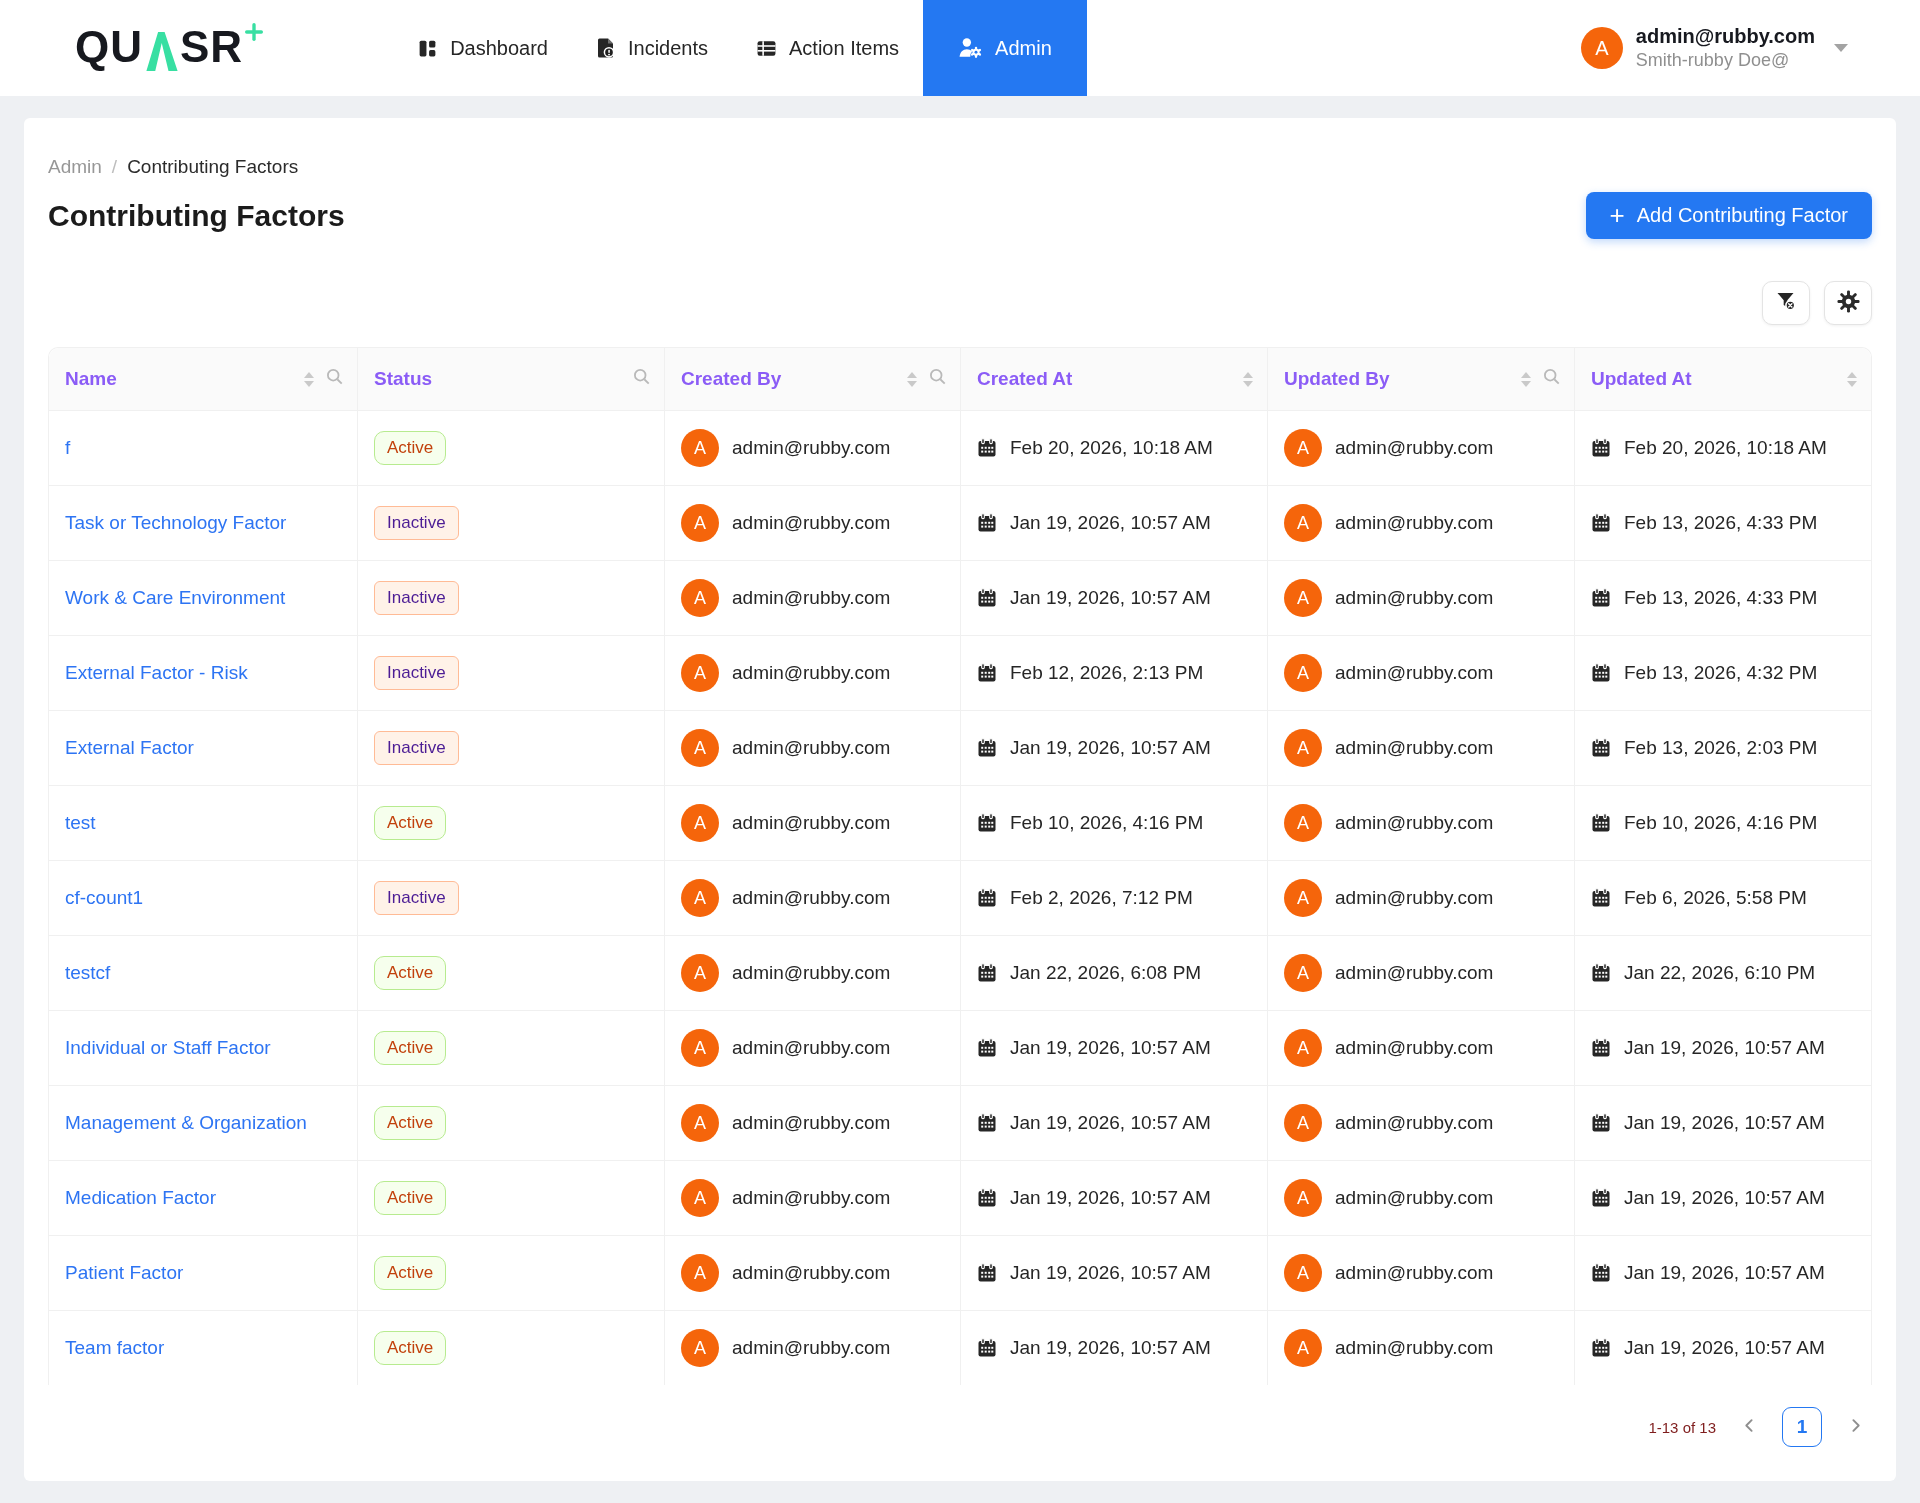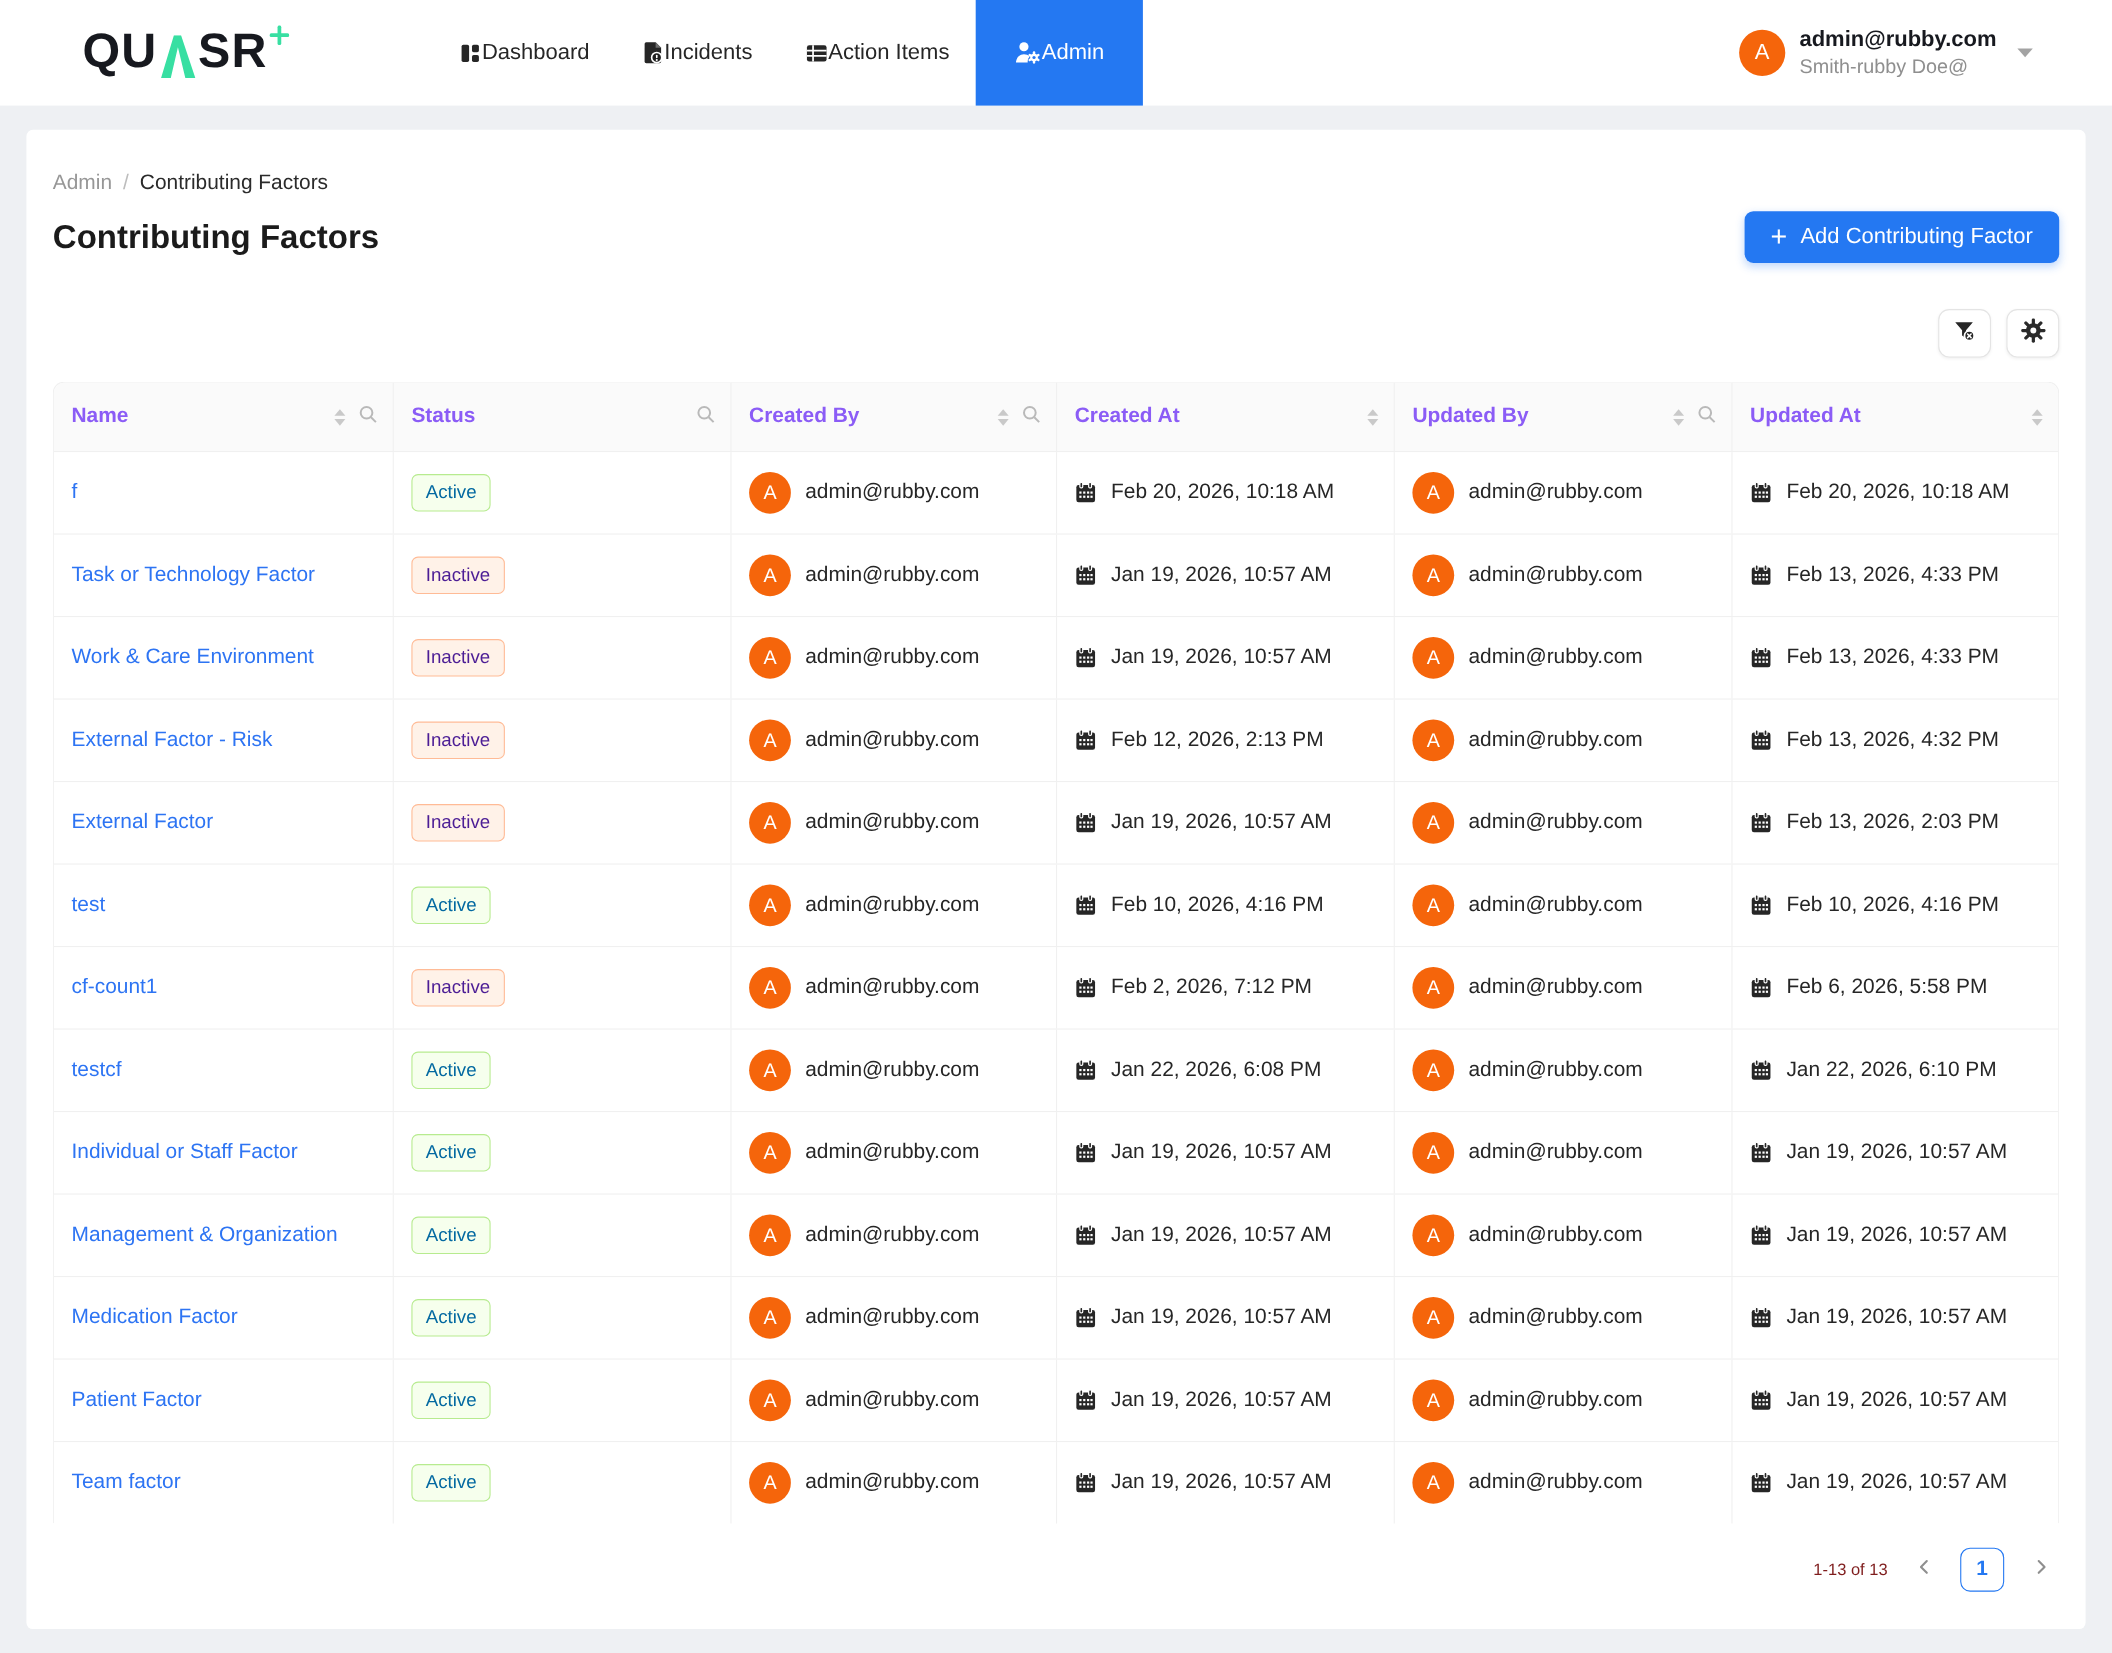--- a/index.html
+++ b/index.html
@@ -11,21 +11,21 @@
   
   .navbar {
     height:96px; background:#fff; display:flex; align-items:center; position:relative;
   }
   .logo { display:flex; align-items:flex-start; margin-left:75px; cursor:pointer; user-select:none; }
   .logo-text { font-size:44px; font-weight:700; letter-spacing:1px; color:#17191f; line-height:52px; }
   .logo-tri { margin:11px 2px 0 3px; }
   .logo-plus { margin:2px 0 0 2px; }
   .nav { display:flex; align-items:center; height:96px; margin-left:130px; }
   .nav-item {
-    display:flex; align-items:center; height:96px; padding:0 24px;
+    display:flex; align-items:center; gap:12px; height:96px; padding:0 24px;
     font-size:20px; color:#262626; cursor:pointer; text-decoration:none;
   }
   .nav-item--active { background:#2478f2; color:#fff; padding:0 35px; }
   .nav-icon { display:flex; align-items:center; }
   .user-chip { margin-left:auto; margin-right:72px; display:flex; align-items:center; gap:13px; cursor:pointer; }
   .avatar {
     width:42px; height:42px; border-radius:50%; background:#f5650b; color:#fff;
     display:flex; align-items:center; justify-content:center; font-size:20px; font-weight:400; flex:0 0 auto;
   }
   .user-lines { display:flex; flex-direction:column; line-height:1.25; }
@@ -77,21 +77,21 @@
   .tbody .tr {
     display:grid; grid-template-columns:309px 307px 296px 307px 307px 296px;
     height:75px; border-top:1px solid #f0f0f0; background:#fff;
   }
   .td { display:flex; align-items:center; padding:0 16px; border-right:1px solid #f0f0f0; font-size:19px; color:#262626; gap:13px; }
   .td:last-child { border-right:none; }
   .name-link { color:#2d74f3; text-decoration:none; cursor:pointer; }
   .badge {
     font-size:17px; padding:5px 12px; border-radius:6px; border:1px solid; line-height:1.25;
   }
-  .badge-active { color:#0369a1; background:#f6ffed; border-color:#b7eb8f; }
+  .badge-active { color:#c2410c; background:#f6ffed; border-color:#b7eb8f;border-radius:10px; }
   .badge-inactive { color:#4c1d95; background:#fff2e8; border-color:#ffbb96; }
   .cell-avatar { width:38px; height:38px; font-size:18px; }
   .cal { flex:0 0 auto; display:flex; }
   
   .pagination { display:flex; align-items:center; justify-content:flex-end; gap:18px; margin-top:22px; padding-right:2px; }
   .pg-summary { font-size:15px; color:#7f1d1d; }
   .pg-nav { display:flex; align-items:center; justify-content:center; width:30px; height:36px; cursor:pointer; }
   .pg-page {
     width:40px; height:40px; border:1.5px solid #2478f2; color:#2478f2; background:#fff;
     border-radius:9px; font-size:19px; font-weight:700; display:flex; align-items:center; justify-content:center; cursor:pointer;

